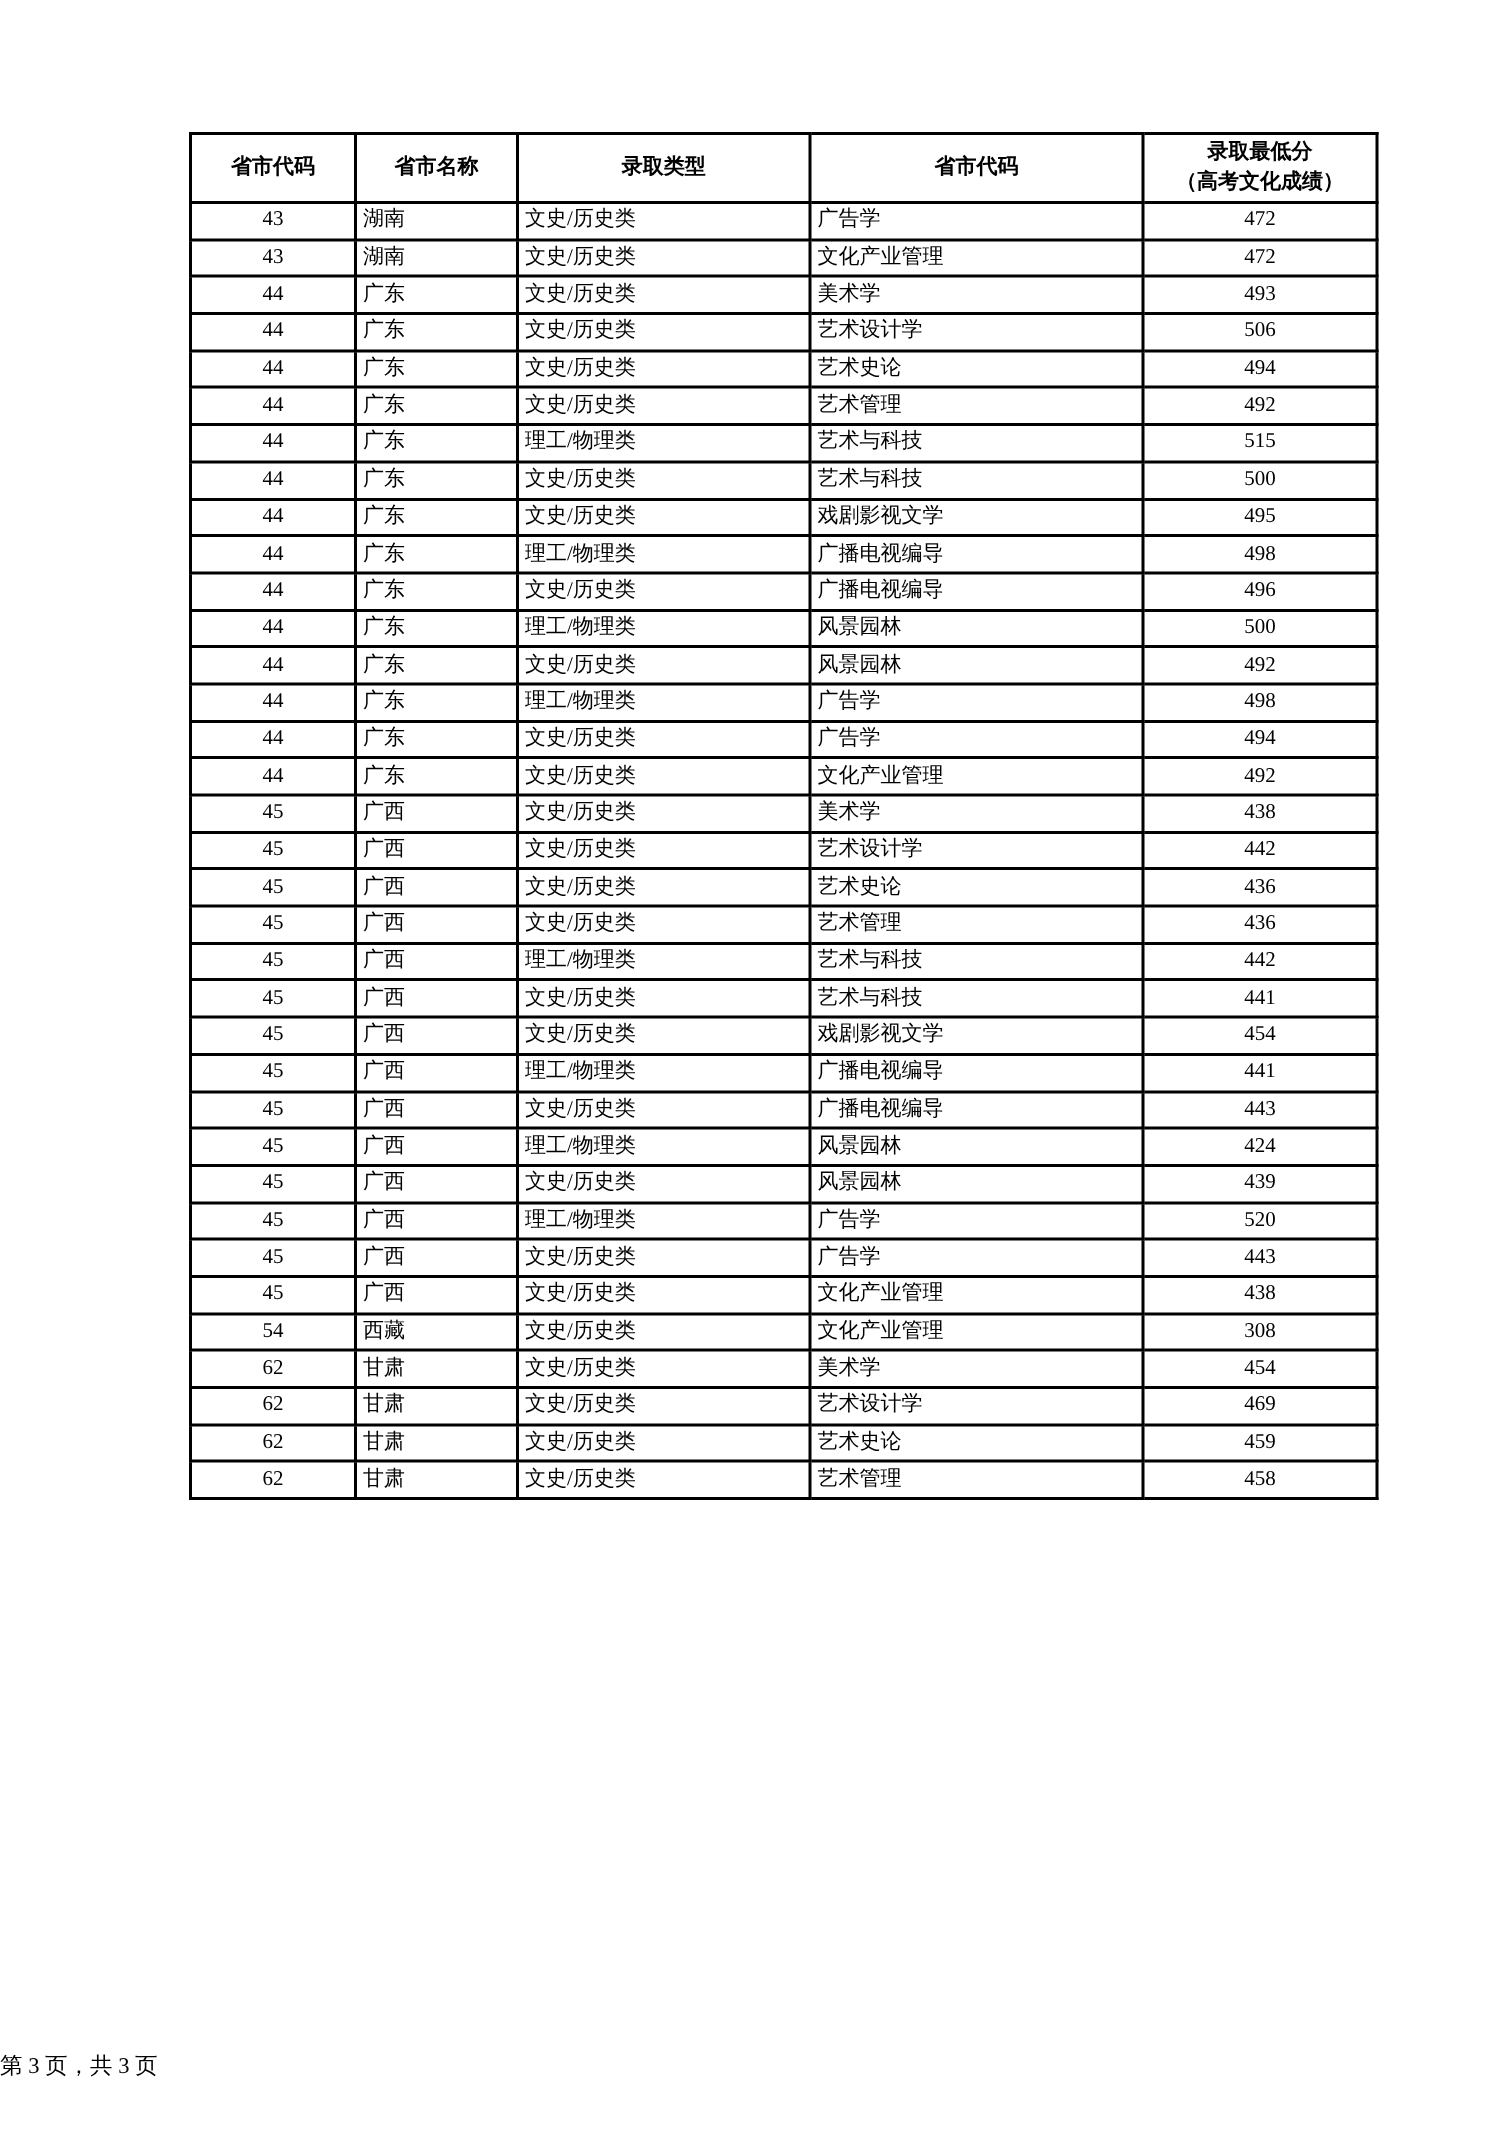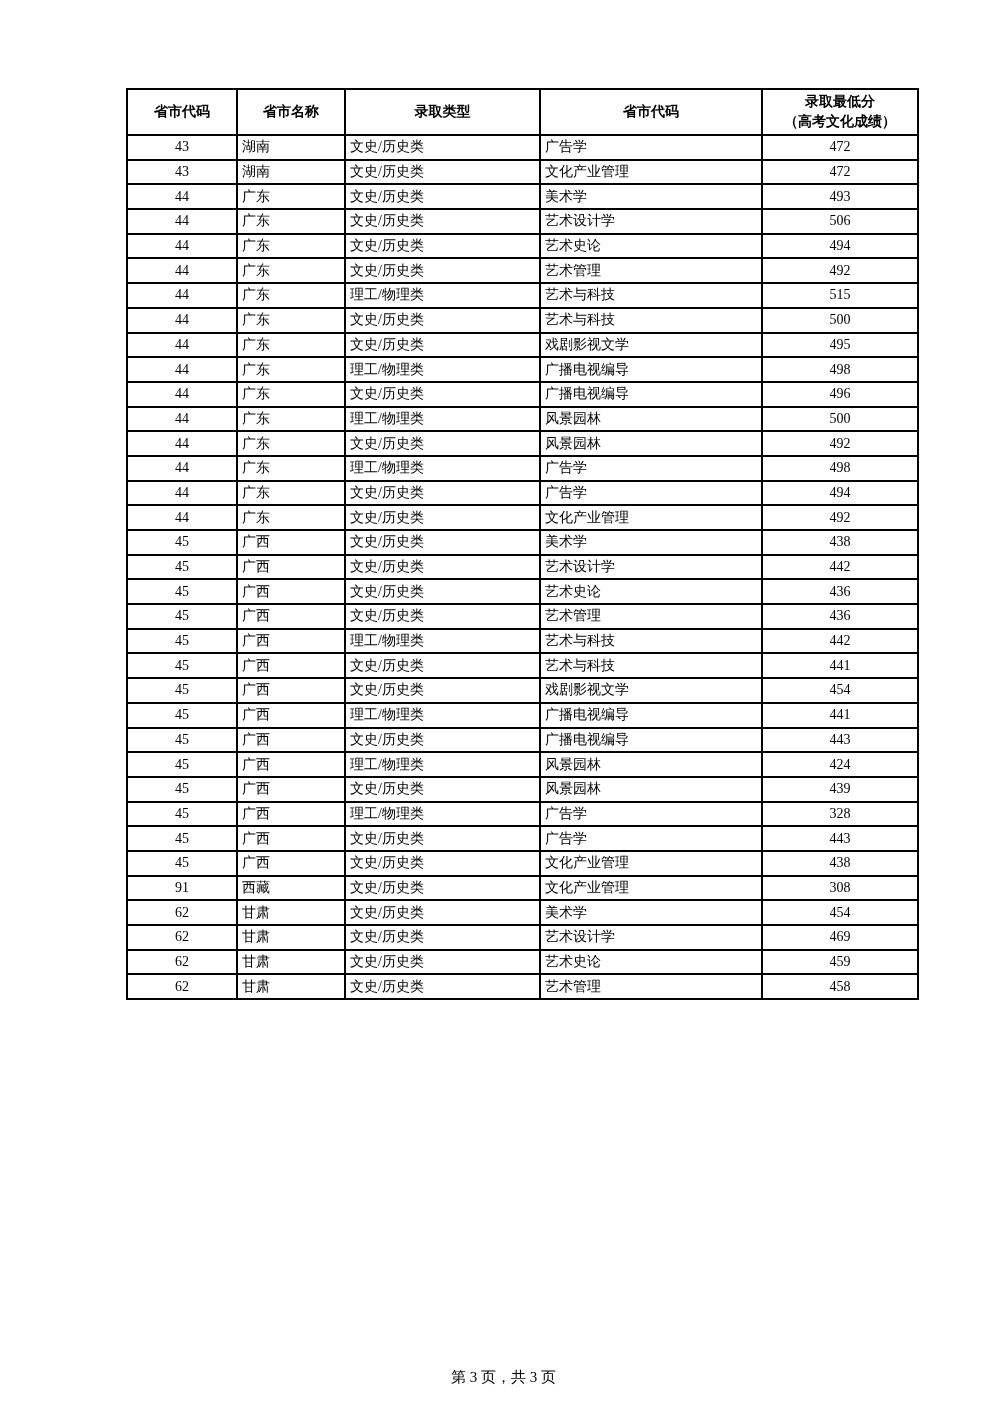--- a/index.html
+++ b/index.html
@@ -42,21 +42,21 @@
     height: 24.7px;
     line-height: 1;
   }
   .cell-center { text-align: center; }
   .cell-left   { text-align: left; padding-left: 4px; }
   .page-footer {
     position: absolute;
     top: 1368px;
     left: 0;
     width: 100%;
-    text-align: center;
+    text-align: left;
     font-size: 15px;
     color: #000000;
   }
 </style>
 </head>
 <body>
 
 <table class="doc-table">
   <colgroup>
     <col style="width:110px">
@@ -263,38 +263,38 @@
         <td class="cell-left">广西</td>
         <td class="cell-left">文史/历史类</td>
         <td class="cell-left">风景园林</td>
         <td class="cell-center">439</td>
       </tr>
       <tr>
         <td class="cell-center">45</td>
         <td class="cell-left">广西</td>
         <td class="cell-left">理工/物理类</td>
         <td class="cell-left">广告学</td>
-        <td class="cell-center">328</td>
+        <td class="cell-center">520</td>
       </tr>
       <tr>
         <td class="cell-center">45</td>
         <td class="cell-left">广西</td>
         <td class="cell-left">文史/历史类</td>
         <td class="cell-left">广告学</td>
         <td class="cell-center">443</td>
       </tr>
       <tr>
         <td class="cell-center">45</td>
         <td class="cell-left">广西</td>
         <td class="cell-left">文史/历史类</td>
         <td class="cell-left">文化产业管理</td>
         <td class="cell-center">438</td>
       </tr>
       <tr>
-        <td class="cell-center">91</td>
+        <td class="cell-center">54</td>
         <td class="cell-left">西藏</td>
         <td class="cell-left">文史/历史类</td>
         <td class="cell-left">文化产业管理</td>
         <td class="cell-center">308</td>
       </tr>
       <tr>
         <td class="cell-center">62</td>
         <td class="cell-left">甘肃</td>
         <td class="cell-left">文史/历史类</td>
         <td class="cell-left">美术学</td>

